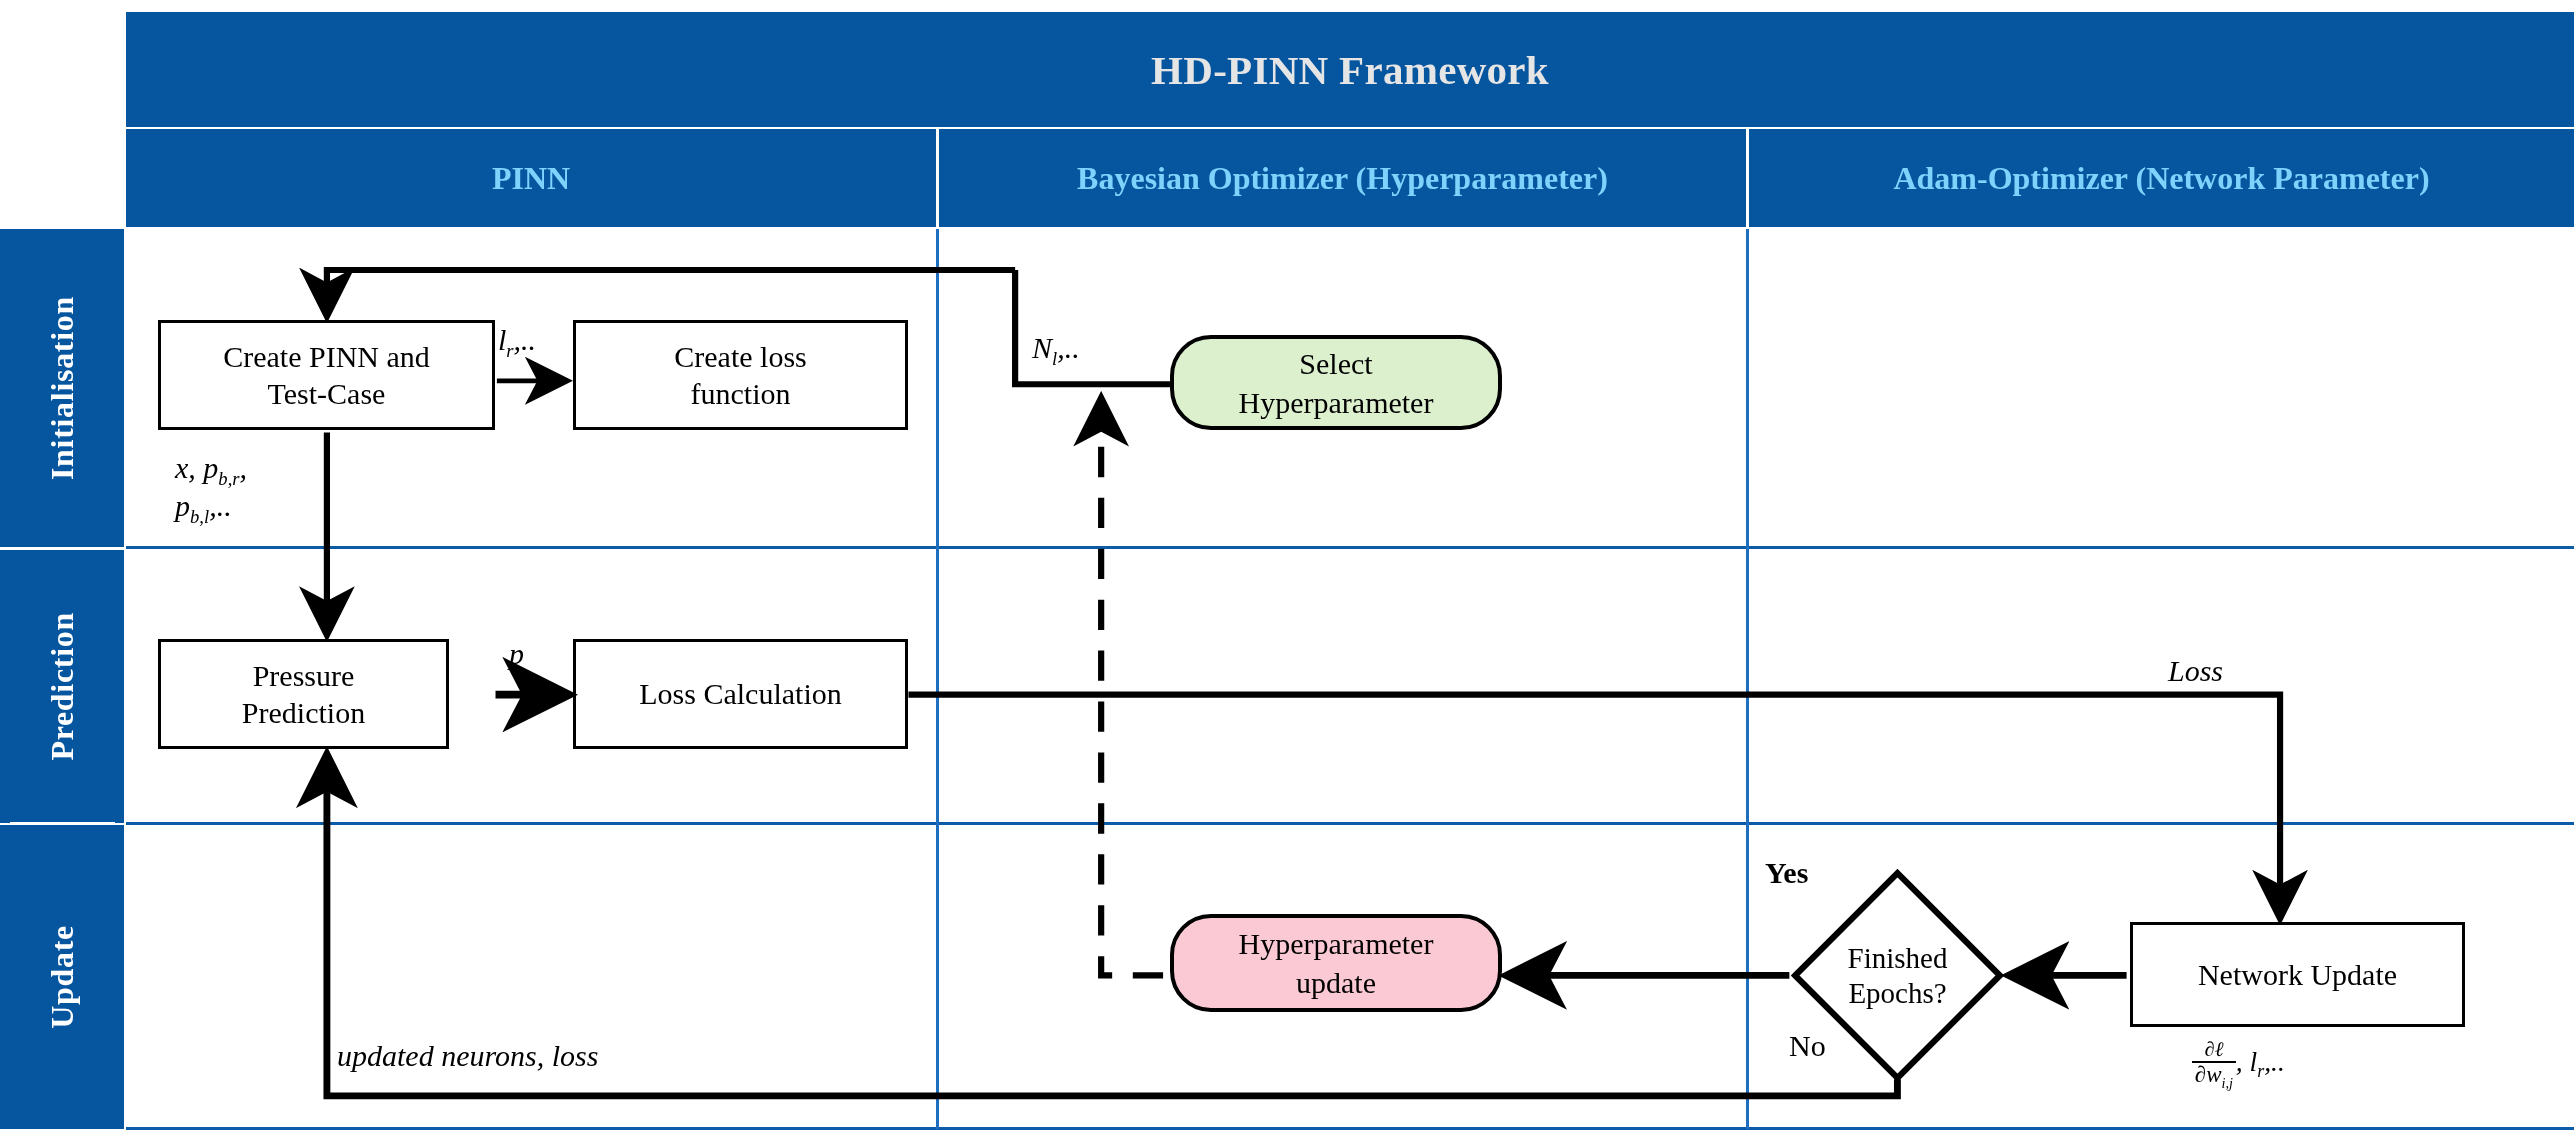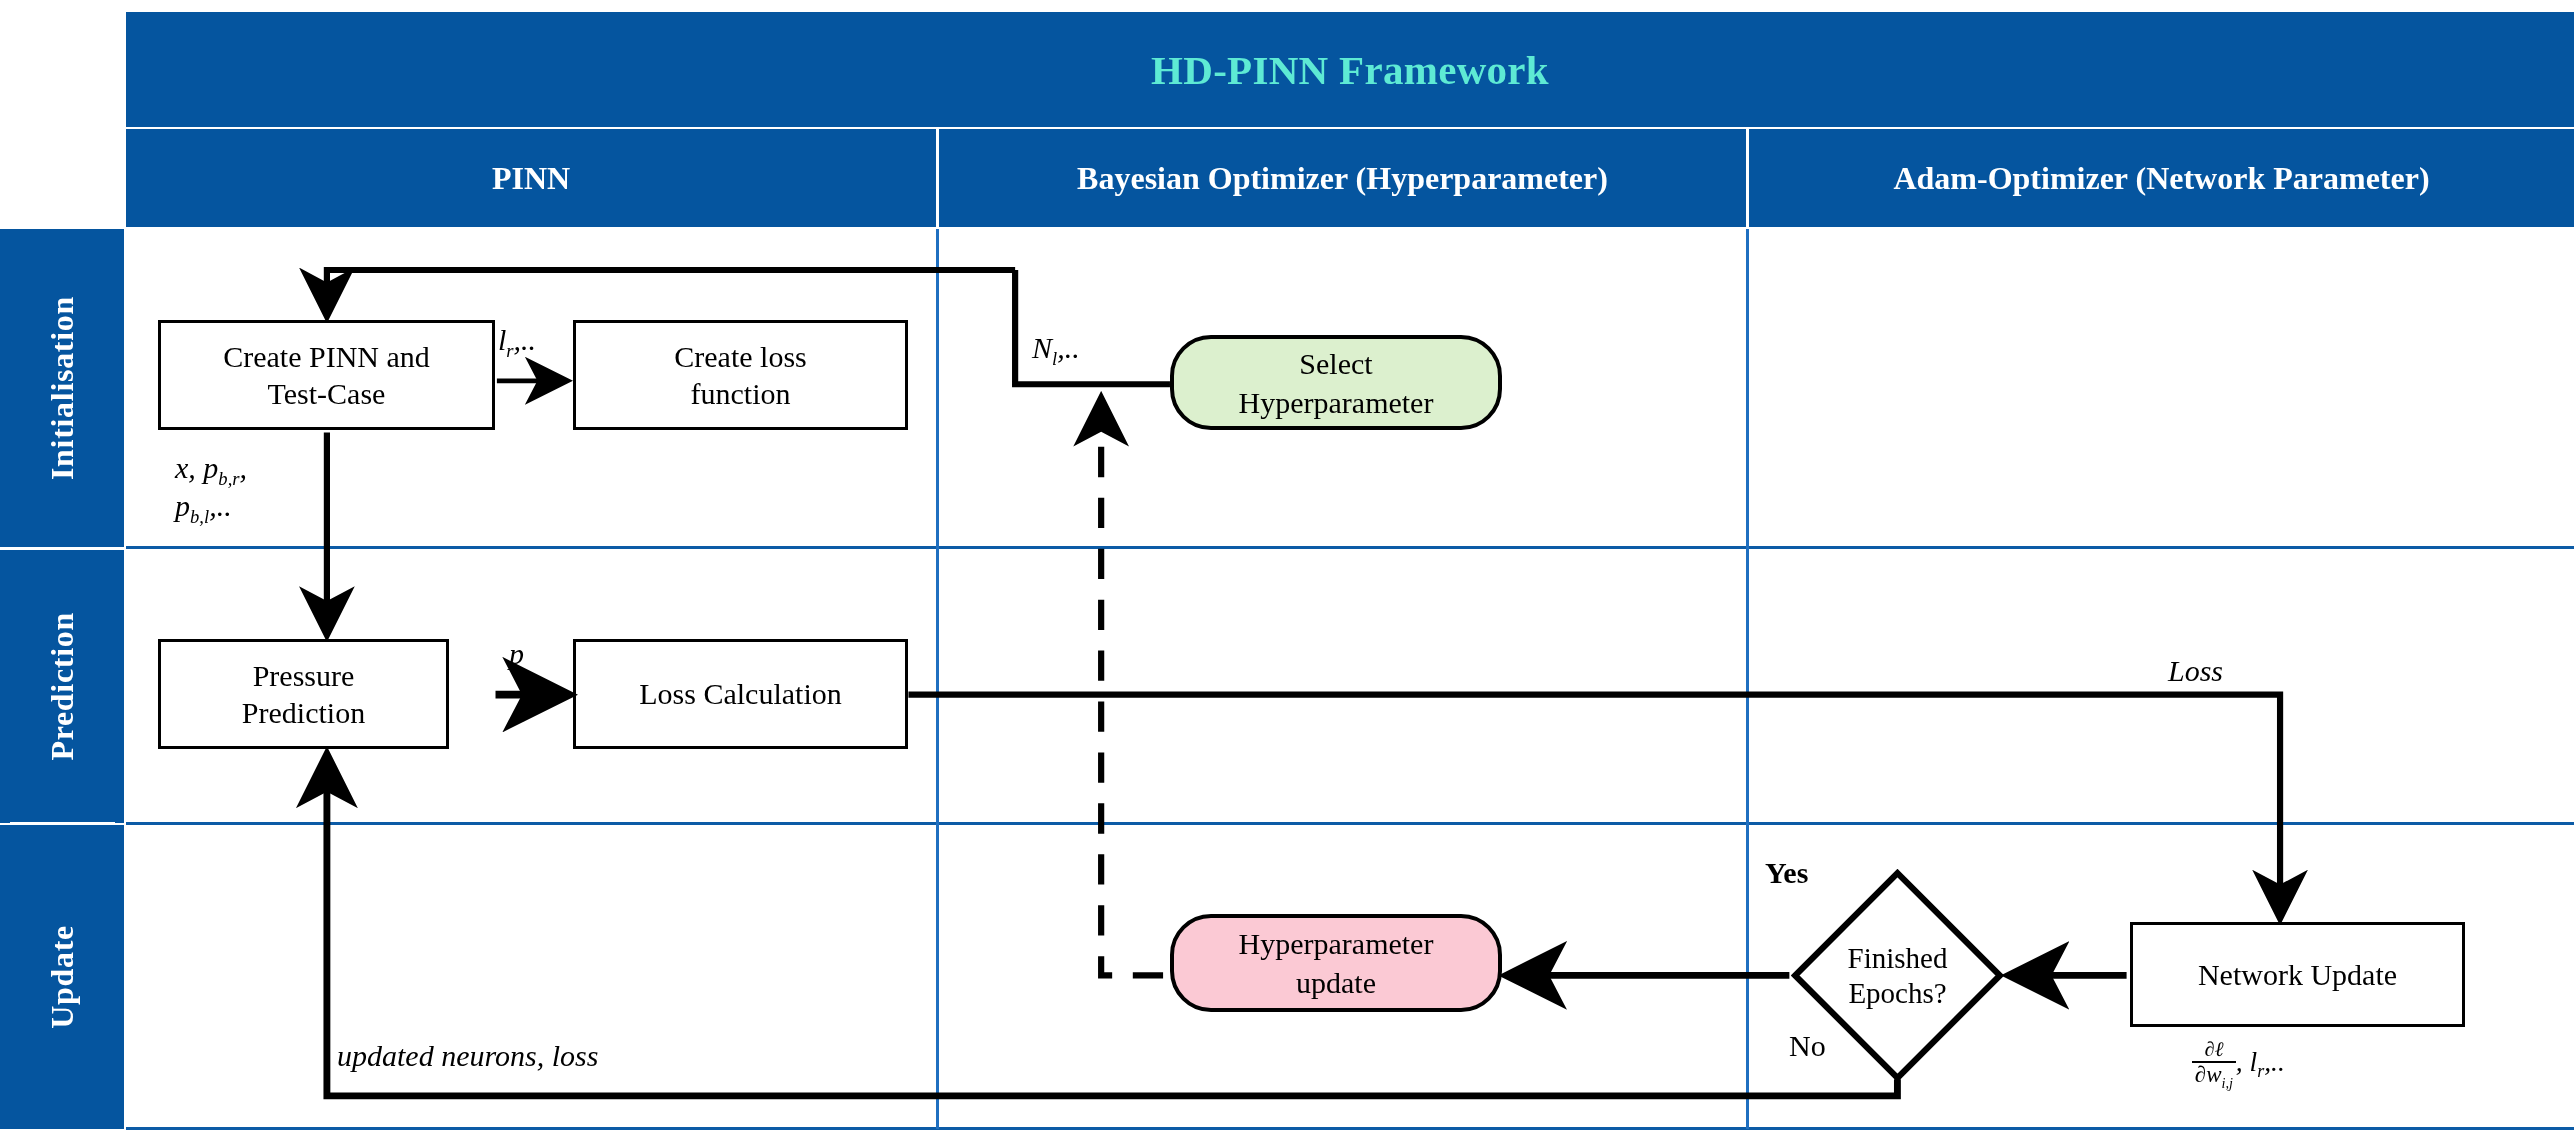--- a/index.html
+++ b/index.html
@@ -6,24 +6,24 @@
   html,body{margin:0;padding:0;background:#ffffff;}
   body{width:2576px;height:1136px;font-family:"Liberation Serif",serif;}
   #root{position:relative;width:2576px;height:1136px;overflow:hidden;}
 
   .blue{background:#05559F;}
   .abs{position:absolute;}
 
   
   #title-bar{left:126px;top:12.4px;width:2448px;height:115px;
       display:flex;align-items:center;justify-content:center;}
-  #title-bar .t{color:#5eead4;font-weight:bold;font-size:41px;letter-spacing:0.3px;}
+  #title-bar .t{color:#e5e5e5;font-weight:bold;font-size:41px;letter-spacing:0.3px;}
 
   .colhead{top:129px;height:98px;display:flex;align-items:center;justify-content:center;}
-  .colhead .t{color:#ffffff;font-weight:bold;font-size:32px;text-align:center;}
+  .colhead .t{color:#7dd3fc;font-weight:bold;font-size:32px;text-align:center;}
   #colhead-pinn{left:126px;width:810px;}
   #colhead-bo{left:939px;width:807px;}
   #colhead-adam{left:1749px;width:825px;}
 
   
   .rowlabel{left:0px;width:124px;display:flex;align-items:center;justify-content:center;}
   .rowlabel .t{color:#fff;font-weight:bold;font-size:32px;
      writing-mode:vertical-rl;transform:rotate(180deg);white-space:nowrap;letter-spacing:0.7px;}
   #rowlabel-init{top:229px;height:318px;}
   #rowlabel-pred{top:550px;height:273px;}

